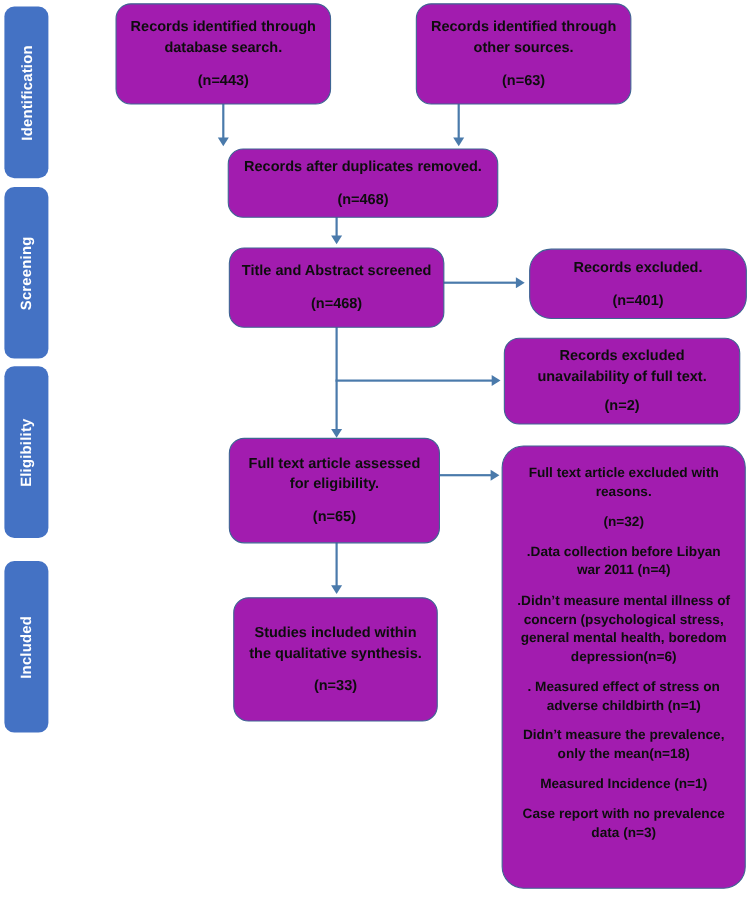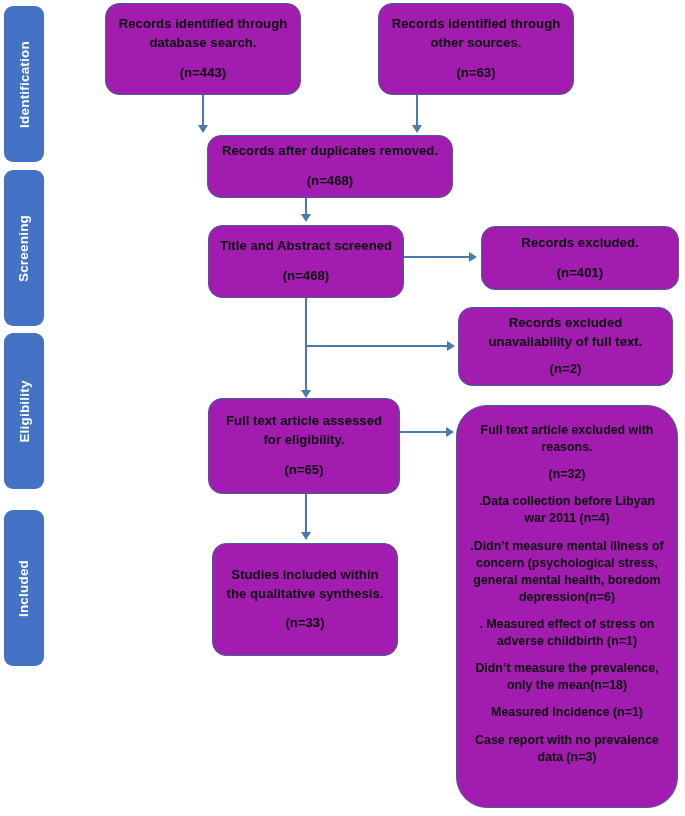--- a/index.html
+++ b/index.html
@@ -58,21 +58,21 @@
     font-weight: 700;
     line-height: 1.42;
     white-space: pre-line;
   }
   .flow-box .gap {
     height: 11px;
   }
   .flow-box.reasons {
     justify-content: flex-start;
     padding-top: 16px;
-    border-radius: 31px;
+    border-radius: 20px;
   }
   .flow-box.reasons .line {
     font-size: 12.4px;
     line-height: 1.38;
     margin-bottom: 10px;
   }
   .flow-box.reasons .line:last-child {
     margin-bottom: 0;
   }
 
@@ -157,21 +157,21 @@
     <div class="gap"></div>
     <div class="line">(n=468)</div>
   </div>
 
   <div class="flow-box" style="left:208px; top:225px; width:196px; height:73px;">
     <div class="line">Title and Abstract screened</div>
     <div class="gap"></div>
     <div class="line">(n=468)</div>
   </div>
 
-  <div class="flow-box" style="left:481px; top:226px; width:198px; height:64px;">
+  <div class="flow-box" style="left:481px; top:226px; width:198px; height:64px;border-radius:20px;">
     <div class="line">Records excluded.</div>
     <div class="gap"></div>
     <div class="line">(n=401)</div>
   </div>
 
   <div class="flow-box" style="left:458px; top:307px; width:215px; height:79px;">
     <div class="line">Records excluded unavailability of full text.</div>
     <div class="gap"></div>
     <div class="line">(n=2)</div>
   </div>

